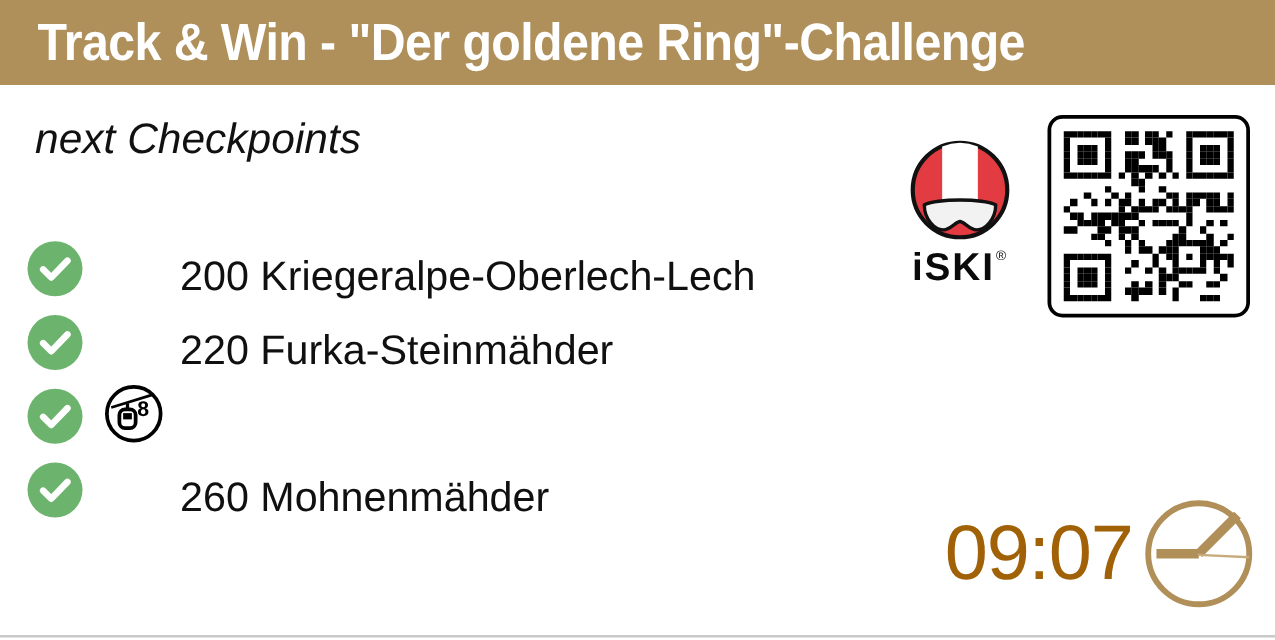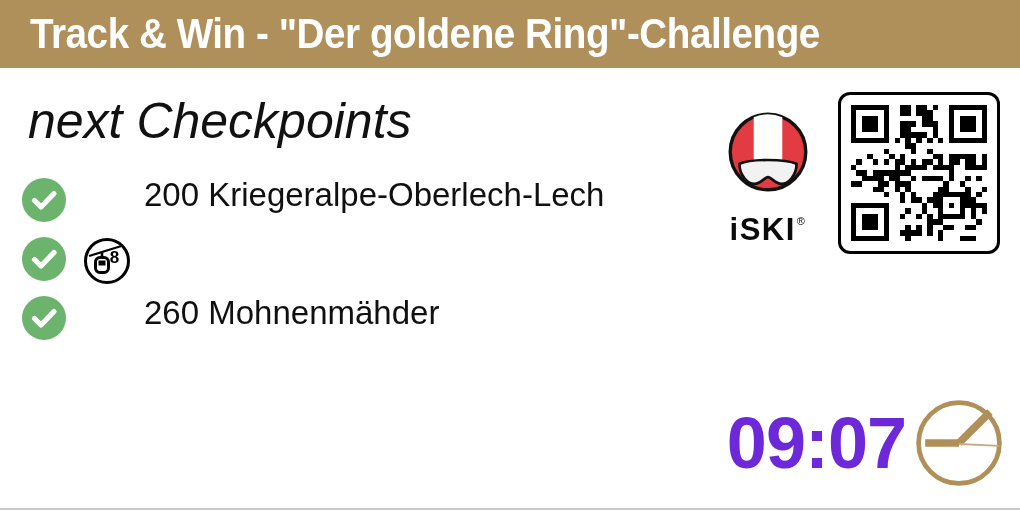--- a/index.html
+++ b/index.html
@@ -38,37 +38,37 @@
     transform: scaleX(0.92);
     transform-origin: left center;
     white-space: nowrap;
   }
 
   
   .section-heading {
     position: absolute;
     left: 28px;
     top: 92px;
-    font-size: 50px;
+    font-size: 34px;
     font-style: italic;
     color: #111111;
     white-space: nowrap;
     letter-spacing: 0px;
   }
 
   
   .checkpoint-list {
     position: absolute;
     left: 22px;
     top: 178px;
     width: 680px;
   }
   .checkpoint-row {
     display: flex;
-    align-items: flex-start;
+    align-items: flex-end;
     height: 59px;
   }
 
   .check-badge {
     flex: 0 0 auto;
     width: 44px;
     height: 44px;
     border-radius: 50%;
     background: #6cb46d;
     position: relative;
@@ -109,21 +109,21 @@
   .iski-logo {
     width: 104px;
     margin-top: 18px;
     margin-right: 18px;
     display: flex;
     flex-direction: column;
     align-items: center;
   }
   .iski-mark { width: 84px; height: 84px; }
   .iski-wordmark {
-    margin-top: 20px;
+    margin-top: 4px;
     font-size: 31px;
     font-weight: bold;
     letter-spacing: 1.5px;
     color: #0a0a0a;
     display: flex;
     align-items: flex-start;
     line-height: 1;
   }
   .iski-wordmark .reg {
     font-size: 11px;
@@ -152,23 +152,23 @@
 
   
   .time-block {
     position: absolute;
     right: 14px;
     bottom: 22px;
     display: flex;
     align-items: center;
   }
   .time-text {
-    font-size: 72px;
-    font-weight: bold;
-    color: #6d28d9;
+    font-size: 62px;
+    font-weight: normal;
+    color: #a16207;
     letter-spacing: -1px;
     line-height: 1;
     margin-right: 6px;
   }
   .clock-icon { width: 94px; height: 94px; display: block; }
 
   
   .bottom-rule {
     position: absolute;
     left: 0;
@@ -196,20 +196,31 @@
         <svg width="44" height="44" viewBox="0 0 44 44" aria-hidden="true">
           <path d="M12.5 22.5 L19 29 L32 15.5" fill="none" stroke="#ffffff" stroke-width="5.2" stroke-linecap="round" stroke-linejoin="round"></path>
         </svg>
       </span>
       <span class="marker">
         <span class="marker-dot"></span>
       </span>
       <span class="checkpoint-label">200 Kriegeralpe-Oberlech-Lech</span>
     </div>
 
+    <div class="checkpoint-row">
+      <span class="check-badge">
+        <svg width="44" height="44" viewBox="0 0 44 44" aria-hidden="true">
+          <path d="M12.5 22.5 L19 29 L32 15.5" fill="none" stroke="#ffffff" stroke-width="5.2" stroke-linecap="round" stroke-linejoin="round"></path>
+        </svg>
+      </span>
+      <span class="marker">
+        <span class="marker-dot"></span>
+      </span>
+      <span class="checkpoint-label">220 Furka-Steinmähder</span>
+    </div>
 
     <div class="checkpoint-row">
       <span class="check-badge">
         <svg width="44" height="44" viewBox="0 0 44 44" aria-hidden="true">
           <path d="M12.5 22.5 L19 29 L32 15.5" fill="none" stroke="#ffffff" stroke-width="5.2" stroke-linecap="round" stroke-linejoin="round"></path>
         </svg>
       </span>
       <span class="marker marker-lift">
         <svg width="48" height="48" viewBox="0 0 48 48" aria-hidden="true">
           <circle cx="24" cy="24" r="21.5" fill="none" stroke="#000" stroke-width="3"></circle>

